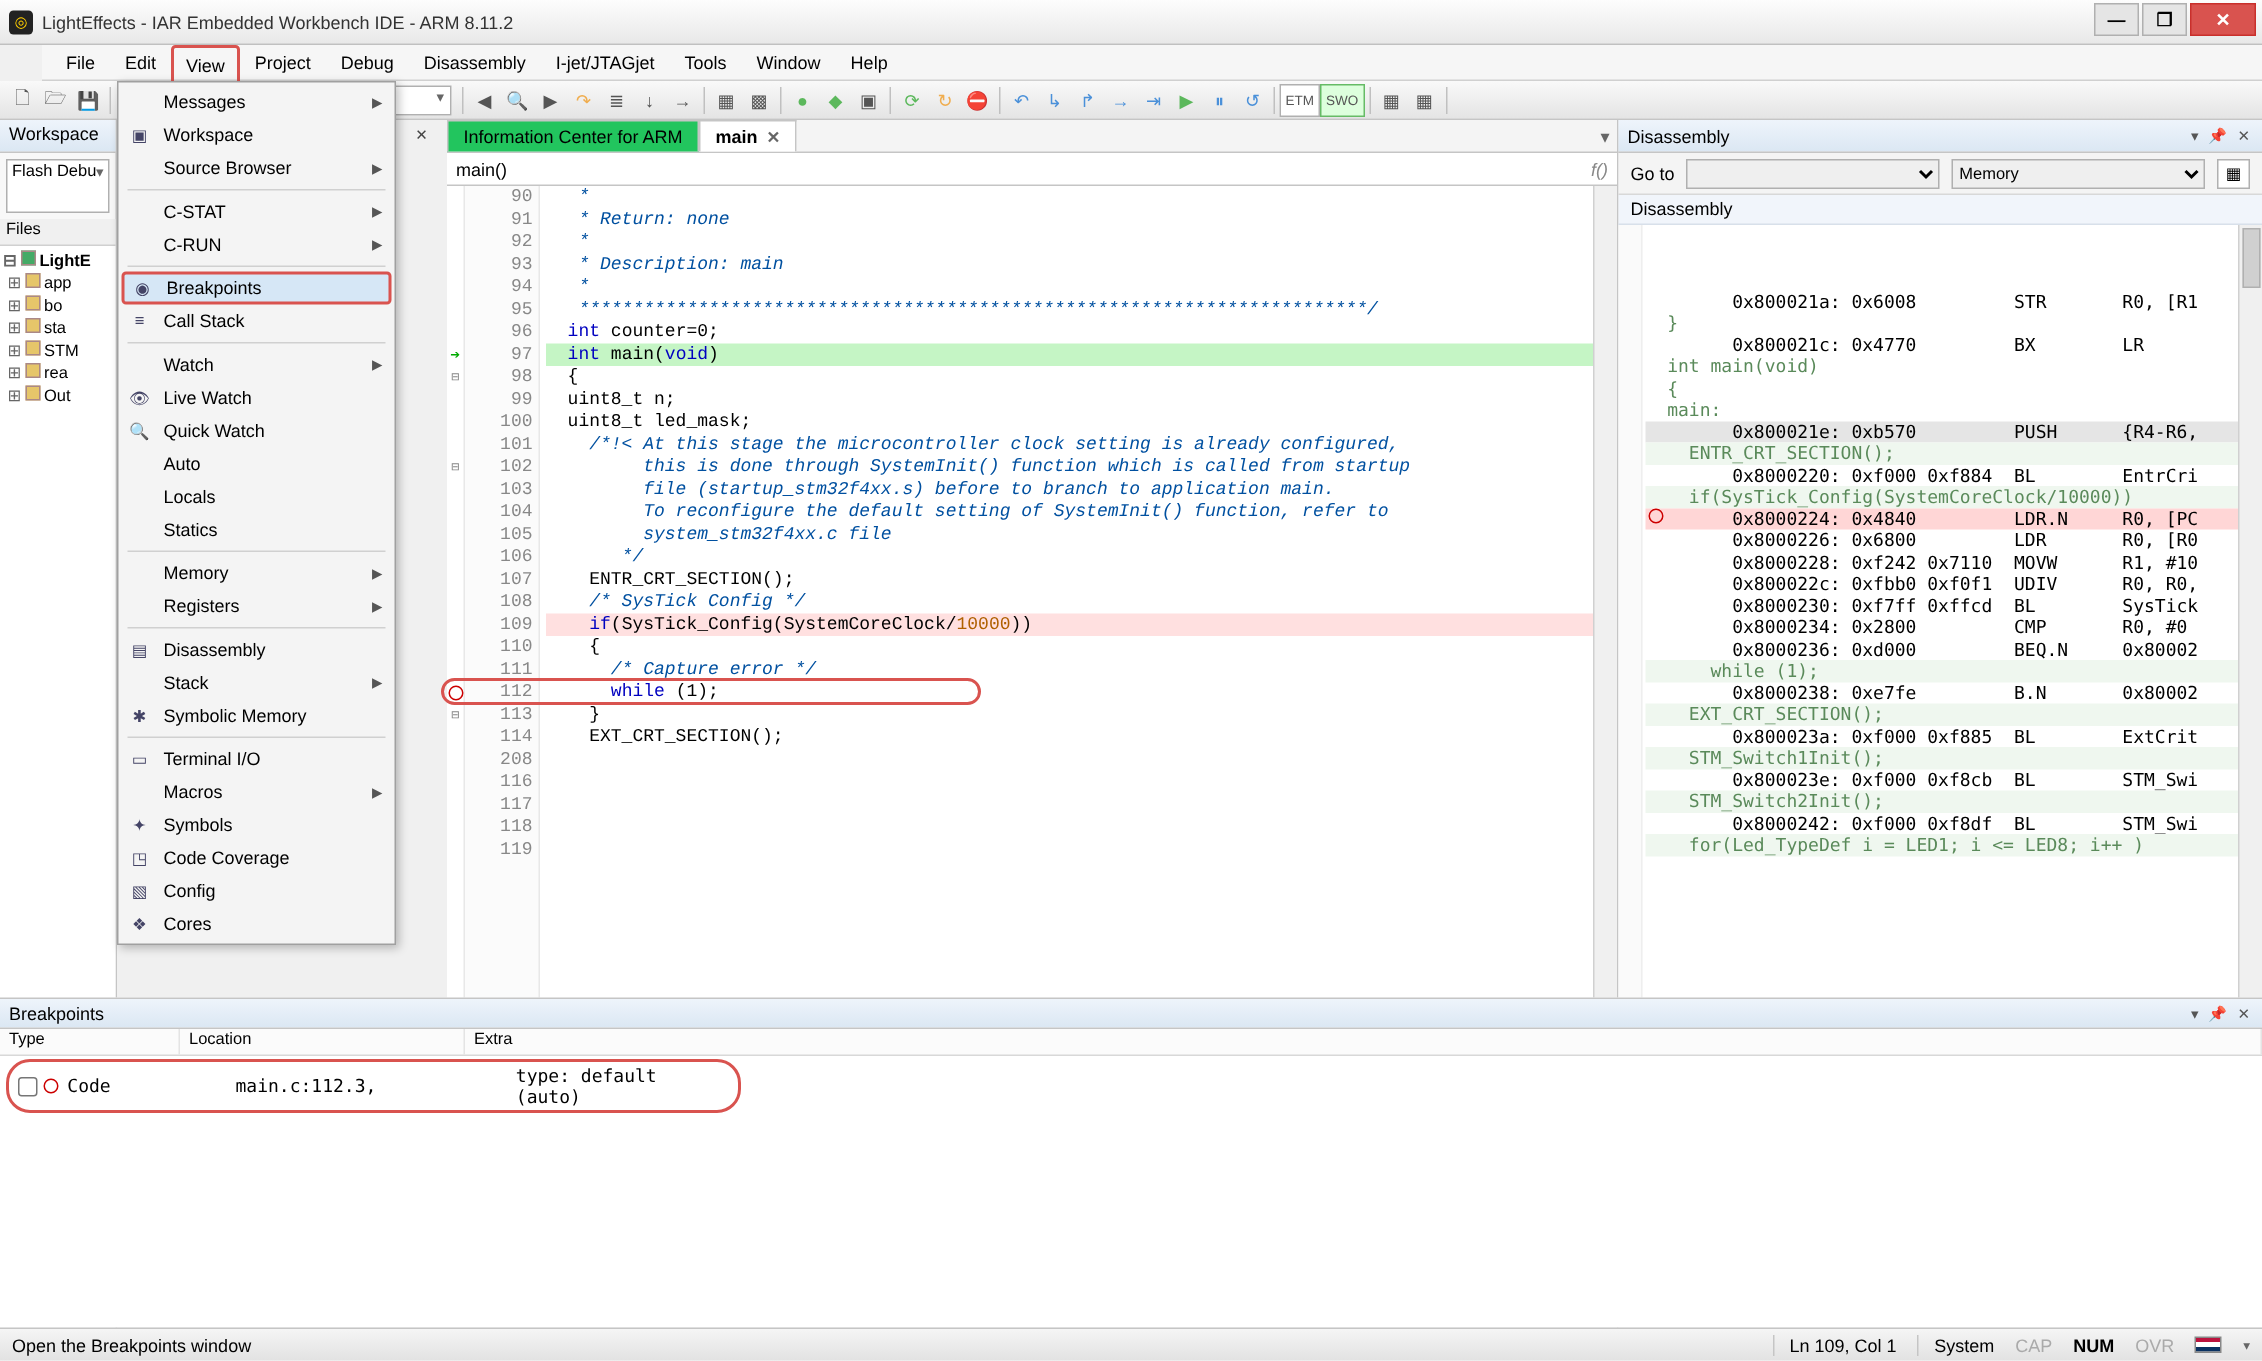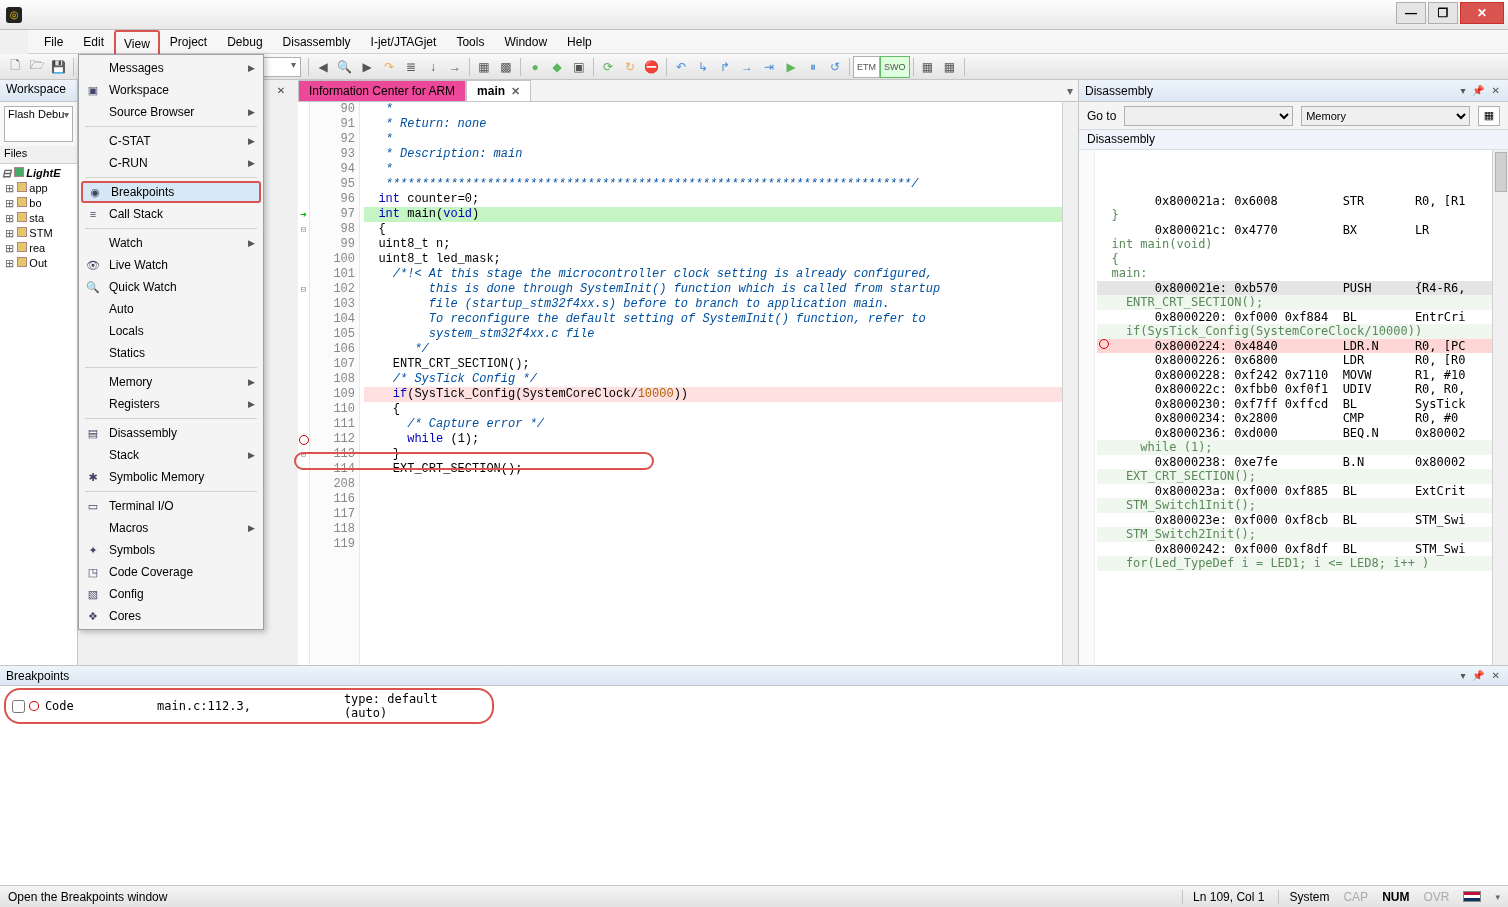--- a/index.html
+++ b/index.html
@@ -35,36 +35,36 @@
 .left-col { width: 78px; border-right: 1px solid #c5c5c5; background: #f8f8f8; display: flex; flex-direction: column; }
 .ws-header { height: 22px; background: linear-gradient(#eef4fb,#dbe7f3); border-bottom: 1px solid #c5c5c5; padding: 2px 6px; font-size: 12px; }
 .ws-combo { height: 36px; border: 1px solid #b0b0b0; background: #fff; margin: 4px; font-size: 11px; padding: 1px 3px; position:relative;}
 .ws-combo::after{content:"▾";position:absolute;right:3px;top:2px;color:#666;font-size:10px;}
 .ws-tabhead { height: 18px; background: #f0f0f0; border-bottom: 1px solid #d0d0d0; padding: 1px 4px; font-size: 11px; }
 .ws-tree { flex: 1; background: #fff; overflow: hidden; font-size: 11px; padding: 2px; }
 .ws-tree .node { white-space: nowrap; padding: 1px 0; }
 .ws-tree .exp { color: #666; }
 .ws-tree .ficon { display:inline-block; width:10px;height:10px;background:#e6c66a;border:1px solid #a88;margin-right:2px;}
 .ws-tree .root .ficon{background:#4a6;}
-.ws-tree .root { font-weight: bold; font-style: italic; }
+.ws-tree .root { font-weight: bold; }
 .ws-bottomtab { height: 20px; border-top: 1px solid #c5c5c5; background: #fff; font-size: 11px; padding: 2px 4px; }
 
 
 .dropdown { position: absolute; top: 54px; left: 78px; width: 186px; background: #f4f4f4; border: 1px solid #a0a0a0; box-shadow: 2px 2px 6px rgba(0,0,0,.25); z-index: 100; padding: 2px; }
 .dropdown .mi { display: flex; align-items: center; height: 22px; padding: 0 6px 0 28px; position: relative; font-size: 12px; }
 .dropdown .mi .micon { position: absolute; left: 4px; width: 16px; height: 16px; display: flex; align-items:center; justify-content:center; font-size:11px; color:#446; }
 .dropdown .mi .arrow { margin-left: auto; font-size: 9px; color: #555; }
 .dropdown .mi.highlighted-item { border: 2px solid #d9534f; border-radius: 3px; background: #d6e7f6; }
 .dropdown .msep { height: 1px; background: #d0d0d0; margin: 3px 4px; }
 
 
 .center { flex: 1; display: flex; flex-direction: column; min-width: 0; }
 .tabs-row { height: 22px; display: flex; align-items: stretch; border-bottom: 1px solid #c5c5c5; background: #f4f4f4; margin-left: 220px; }
 .tabs-row-mark { position:absolute; left: 271px; top: 83px; width:20px; height:14px; display:flex; align-items:center; justify-content:center; font-size:10px; color:#444;}
-.tab { padding: 2px 10px; border: 1px solid #c5c5c5; border-bottom: none; background: #ec4899; display: flex; align-items: center; gap: 6px; font-size: 12px; }
+.tab { padding: 2px 10px; border: 1px solid #c5c5c5; border-bottom: none; background: #22c55e; display: flex; align-items: center; gap: 6px; font-size: 12px; }
 .tab.active { background: #fff; font-weight: bold; }
 .tab .x { font-size: 11px; color: #666; }
 
 .func-row { height: 22px; border-bottom: 1px solid #c5c5c5; background: #fff; display: flex; align-items: center; padding: 0 6px; margin-left: 220px; position:relative;}
 .func-row .fx { position:absolute; right:6px; color:#888; font-style:italic; }
 
 .editor { flex: 1; display: flex; background: #fff; font-family: Consolas, "Courier New", monospace; font-size: 12px; overflow: hidden; margin-left: 220px; position: relative; }
 .gutter { width: 50px; background: #fbfbfb; border-right: 1px solid #e8e8e8; text-align: right; padding: 0 4px; color: #888; line-height: 15px; position:relative;}
 .marker-col { width: 12px; border-right: 1px solid #e8e8e8; position:relative;}
 .code { flex: 1; padding: 0 4px; line-height: 15px; white-space: pre; overflow:hidden;}
@@ -118,20 +118,21 @@
 .statusbar { position: absolute; bottom: 0; left: 0; right: 0; height: 22px; background: linear-gradient(#f5f5f5,#e2e2e2); border-top: 1px solid #c5c5c5; display: flex; align-items: center; padding: 0 8px; font-size: 12px; gap: 14px; }
 .statusbar .flex1{flex:1;}
 .statusbar .seg{border-left:1px solid #c5c5c5; padding-left:10px;}
 .flag{display:inline-block;width:18px;height:11px;background:linear-gradient(#bb133e 33%,#fff 33% 66%,#0a3161 66%);border:1px solid #888;}
 </style>
 </head>
 <body>
 
 <div class="titlebar">
   <span class="icon">◎</span>
+  <span class="title">LightEffects - IAR Embedded Workbench IDE - ARM 8.11.2</span>
   <div class="winbtns">
     <div class="winbtn">—</div>
     <div class="winbtn max">❐</div>
     <div class="winbtn close">✕</div>
   </div>
 </div>
 
 <div class="menubar" id="menubar">
     <div class="menuitem">File</div>
     <div class="menuitem">Edit</div>
@@ -210,20 +211,24 @@
     <div class="tabs-row">
       <div class="tab">
           <span>Information Center for ARM</span>
         </div>
       <div class="tab active">
           <span>main</span>
           <span class="x">✕</span>
         </div>
       <div style="flex:1"></div>
       <div style="width:16px;display:flex;align-items:center;justify-content:center;color:#666;">▾</div>
+    </div>
+    <div class="func-row">
+      <span>main()</span>
+      <span class="fx">f()</span>
     </div>
     <div class="editor">
       <div class="marker-col" id="markcol">
           <div style="height:15px;display:flex;align-items:center;justify-content:center;"></div>
           <div style="height:15px;display:flex;align-items:center;justify-content:center;"></div>
           <div style="height:15px;display:flex;align-items:center;justify-content:center;"></div>
           <div style="height:15px;display:flex;align-items:center;justify-content:center;"></div>
           <div style="height:15px;display:flex;align-items:center;justify-content:center;"></div>
           <div style="height:15px;display:flex;align-items:center;justify-content:center;"></div>
           <div style="height:15px;display:flex;align-items:center;justify-content:center;"></div>
@@ -438,20 +443,25 @@
   </div>
 
 <div class="bp-highlight-box" style="top: 452px; left: 294px;"></div>
 
 <div class="bp-panel">
   <div class="panehead">
     <span>Breakpoints</span>
     <span class="spacer"></span>
     <span class="pins">▾ 📌 ✕</span>
   </div>
+  <div class="bp-cols">
+    <div style="width:120px">Type</div>
+    <div style="width:190px">Location</div>
+    <div style="flex:1">Extra</div>
+  </div>
   <div class="bp-row bp-highlight-box2" style="margin:2px 4px;width:490px;">
     <input type="checkbox" style="margin-right: 4px;">
     <span class="bp-mark"></span>
     <span class="col-type" style="padding-left:6px;">Code</span>
     <span class="col-loc">main.c:112.3,</span>
     <span class="col-extra">type: default (auto)</span>
   </div>
 </div>
 
 <div class="statusbar">

